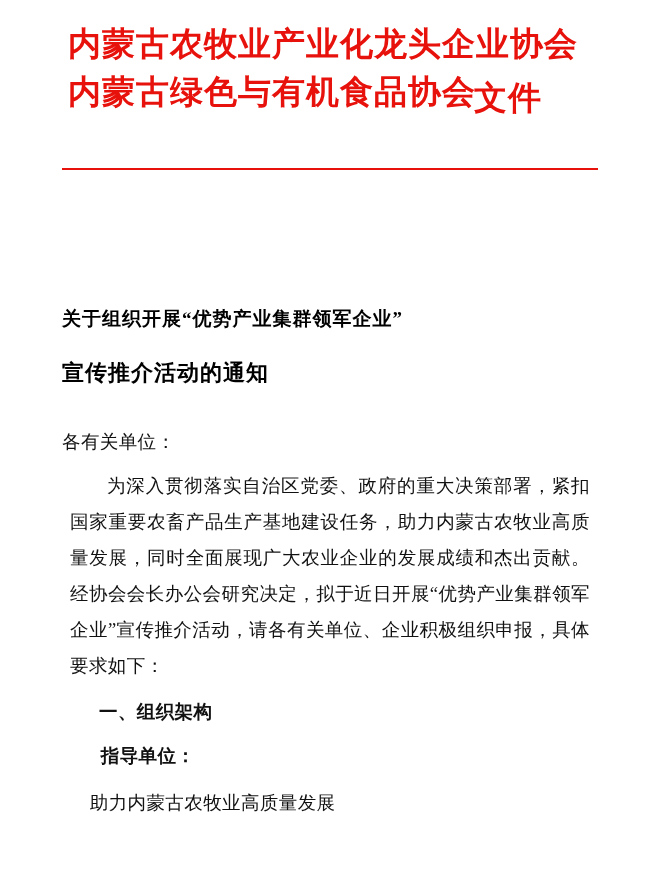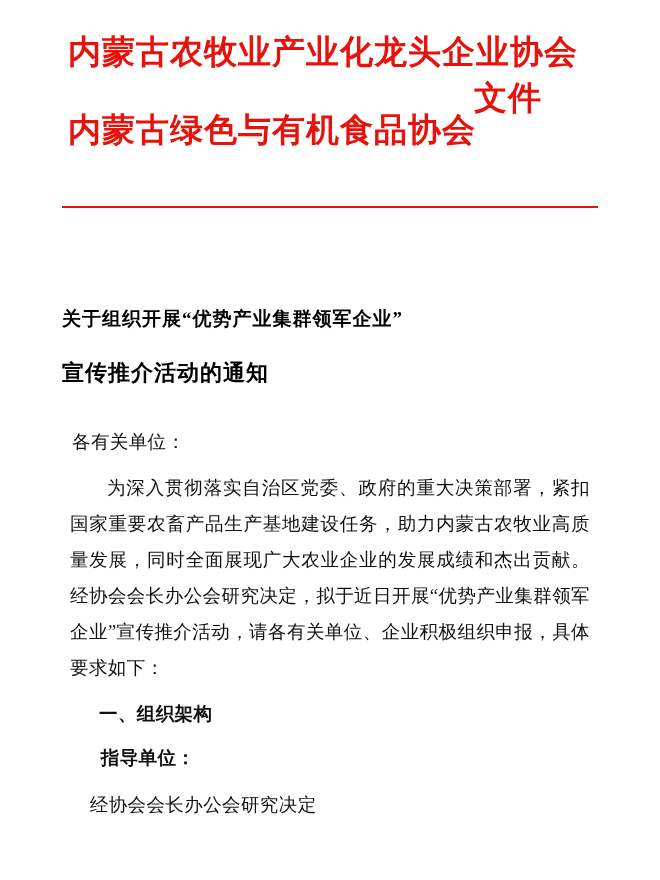--- a/index.html
+++ b/index.html
@@ -17,41 +17,40 @@
     position: relative;
     width: 660px;
     height: 880px;
     box-sizing: border-box;
     padding: 0 62px;
   }
 
   
   .letterhead {
     position: relative;
-    padding-top: 28px;
+    padding-top: 20px;
     height: 200px;
     box-sizing: border-box;
   }
   .lh-line {
     color: #e8120c;
     font-family: "Liberation Serif", serif;
     font-weight: bold;
     letter-spacing: 1px;
     white-space: nowrap;
   }
   .lh-line1 {
     font-size: 33px;
     line-height: 48px;
     margin-left: 6px;
   }
   .lh-line2 {
     font-size: 33px;
     line-height: 48px;
     margin-left: 6px;
-    margin-top: 30px;
   }
   .lh-wenjian {
     position: absolute;
     right: 56px;
     top: 78px;
     color: #e8120c;
     font-size: 33px;
     font-weight: bold;
     line-height: 40px;
     letter-spacing: 1px;
@@ -83,21 +82,21 @@
   
   .body-text {
     margin-top: 24px;
     font-size: 18.5px;
     line-height: 36px;
     color: #111;
     text-align: justify;
     letter-spacing: 0.4px;
   }
   .salutation {
-    margin: 10px;
+    margin: 0;
   }
   .para {
     margin: 8px;
     text-indent: 2em;
   }
   .heading-num {
     margin: 0;
     margin-top: 10px;
     text-indent: 2em;
     font-weight: bold;
@@ -127,16 +126,16 @@
   </div>
 
   <div class="doc-title">关于组织开展“优势产业集群领军企业”</div>
   <div class="doc-title-line2">宣传推介活动的通知</div>
 
   <div class="body-text">
     <p class="salutation">各有关单位：</p>
     <p class="para">为深入贯彻落实自治区党委、政府的重大决策部署，紧扣国家重要农畜产品生产基地建设任务，助力内蒙古农牧业高质量发展，同时全面展现广大农业企业的发展成绩和杰出贡献。经协会会长办公会研究决定，拟于近日开展“优势产业集群领军企业”宣传推介活动，请各有关单位、企业积极组织申报，具体要求如下：</p>
     <p class="heading-num">一、组织架构</p>
     <p class="heading-sub">指导单位：</p>
-    <p class="plain-indent">经协会会长办公会研究决定</p>
+    <p class="plain-indent">助力内蒙古农牧业高质量发展</p>
   </div>
 
 </div>
 
 </body></html>

